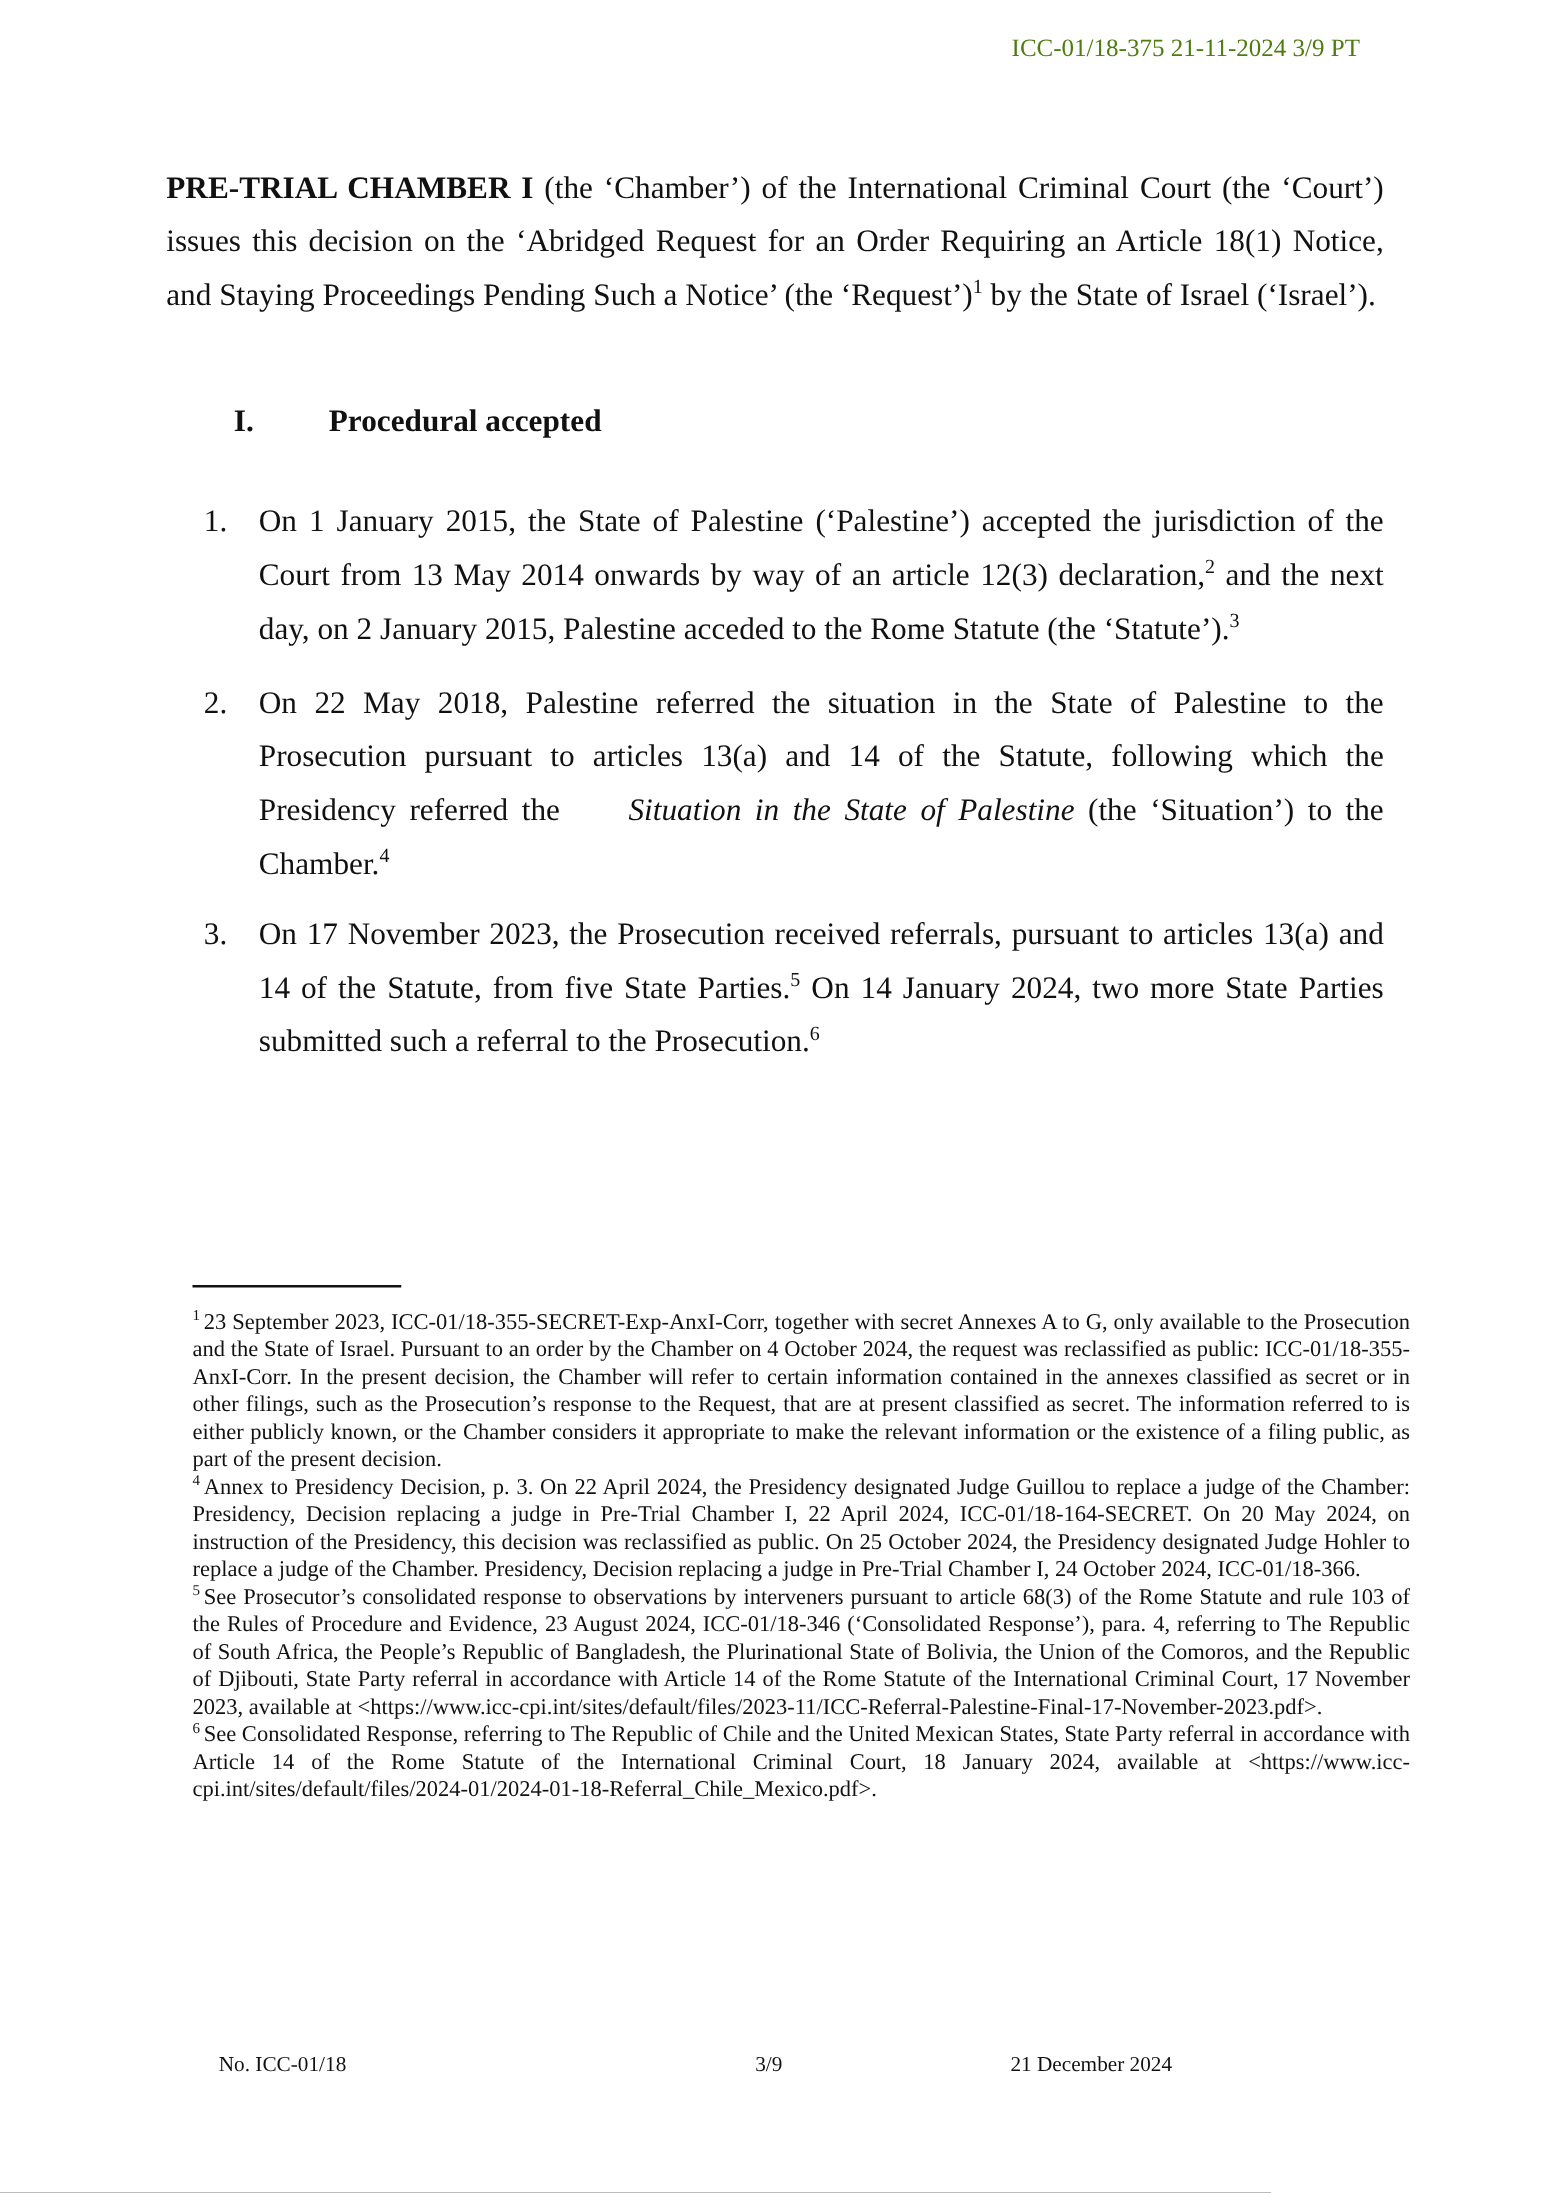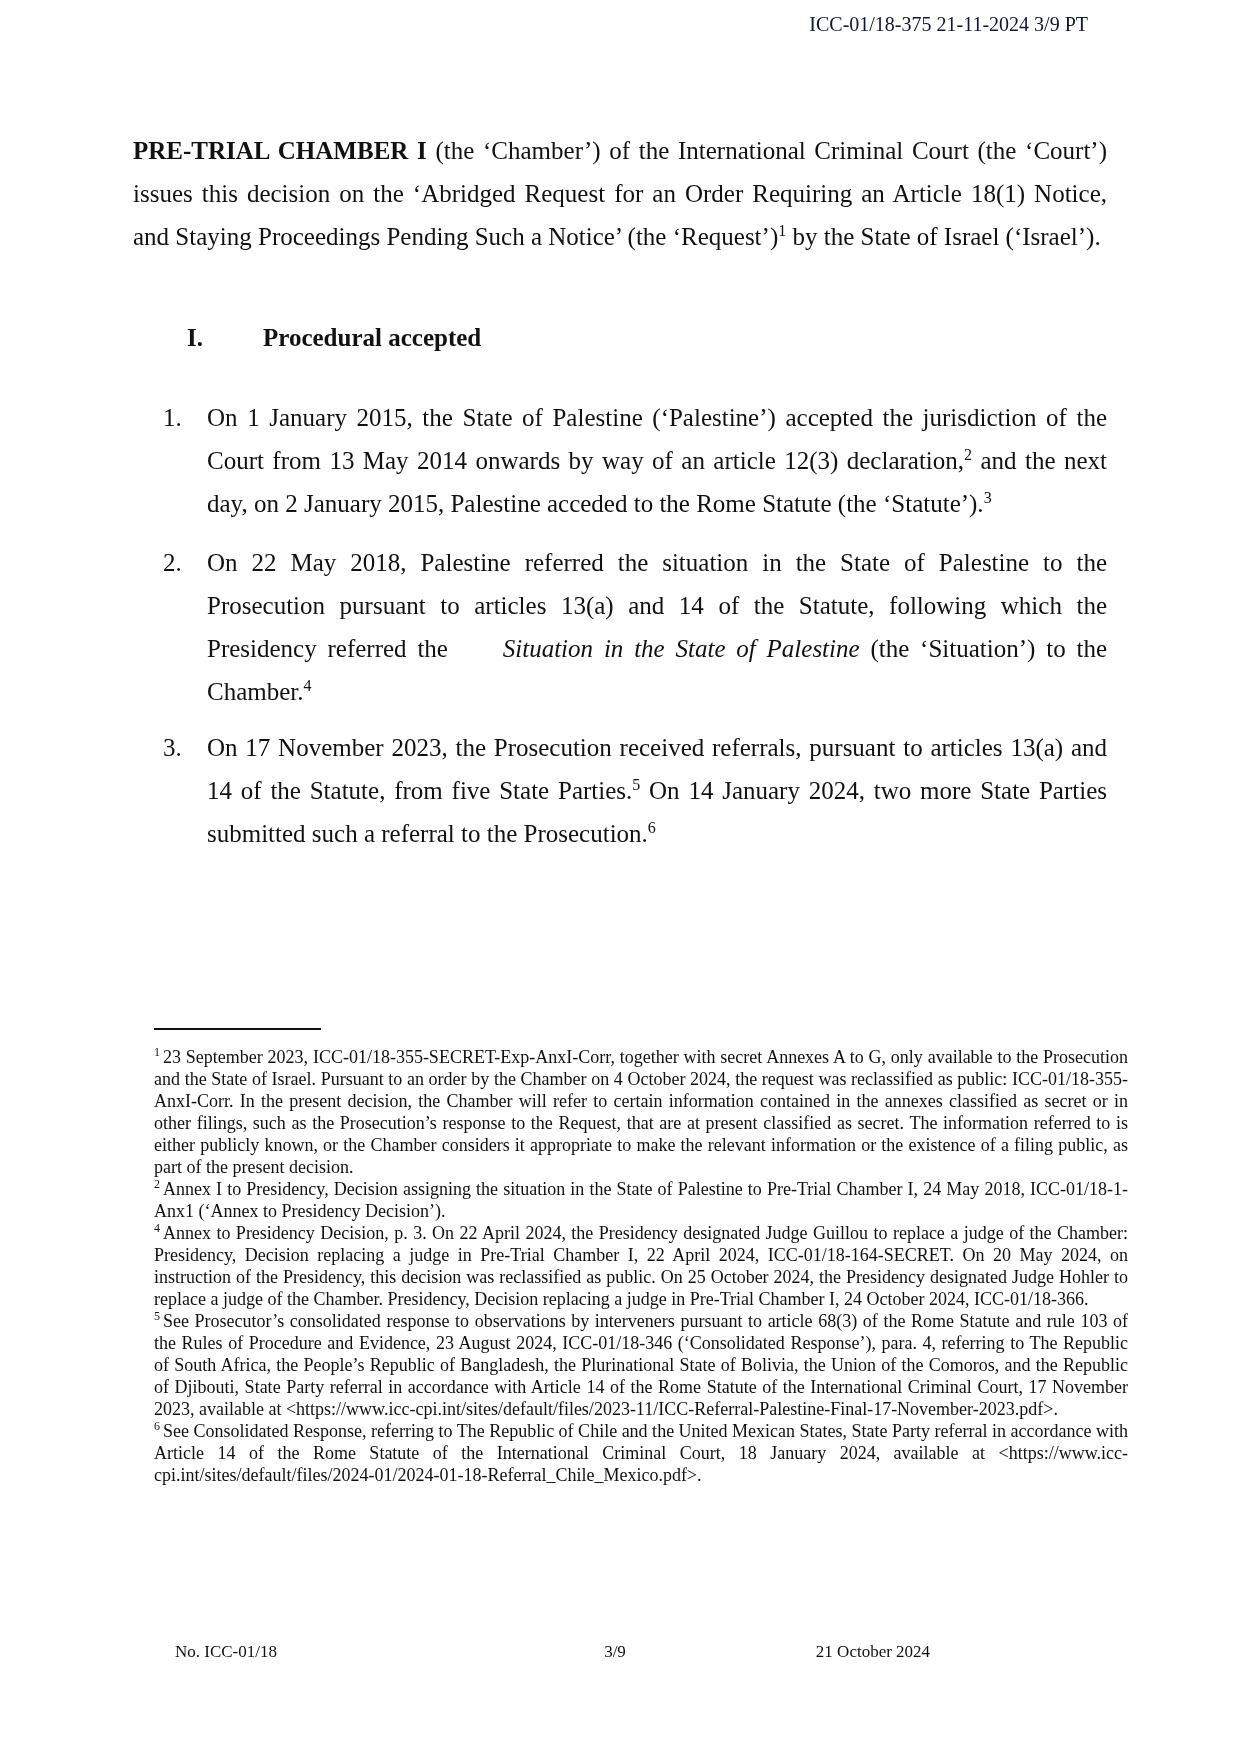--- a/index.html
+++ b/index.html
@@ -9,24 +9,24 @@
     width: 1240px;
     height: 1754px;
     margin: 0 auto;
     background: #ffffff;
     color: #111111;
     font-family: "Liberation Serif", "DejaVu Serif", serif;
     overflow: hidden;
   }
   .stamp {
     position: absolute;
-    top: 13px;
+    top: 28px;
     right: 152px;
     font-size: 20px;
-    color: #0f172a;
+    color: #4d7c0f;
     white-space: nowrap;
   }
   .content {
     position: absolute;
     left: 133px;
     top: 129px;
     width: 974px;
     font-size: 25px;
     line-height: 43px;
   }
@@ -128,29 +128,28 @@
       <span class="para-number">3.</span><span>On 17 November 2023, the Prosecution received referrals, pursuant to articles 13(a) and 14 of the Statute, from five State Parties.</span><sup class="fn-ref">5</sup><span> On 14 January 2024, two more State Parties submitted such a referral to the Prosecution.</span><sup class="fn-ref">6</sup>
     </p>
 
   </div>
 
   <div class="footnotes">
     <div class="footnote-separator"></div>
 
     <p class="footnote"><sup class="footnote-num">1</sup><span>23 September 2023, ICC-01/18-355-SECRET-Exp-AnxI-Corr, together with secret Annexes A to G, only available to the Prosecution and the State of Israel. Pursuant to an order by the Chamber on 4 October 2024, the request was reclassified as public: ICC-01/18-355-AnxI-Corr. In the present decision, the Chamber will refer to certain information contained in the annexes classified as secret or in other filings, such as the Prosecution’s response to the Request, that are at present classified as secret. The information referred to is either publicly known, or the Chamber considers it appropriate to make the relevant information or the existence of a filing public, as part of the present decision.</span></p>
 
-    <p class="footnote"><sup class="footnote-num">2</sup><span>Annex I to Presidency, Decision assigning the situation in the State of Palestine to Pre-Trial Chamber I, 24 May 2018, ICC-01/18-1-Anx1 (‘Annex to Presidency Decision’).</span></p>
 
 
     <p class="footnote"><sup class="footnote-num">4</sup><span>Annex to Presidency Decision, p. 3. On 22 April 2024, the Presidency designated Judge Guillou to replace a judge of the Chamber: Presidency, Decision replacing a judge in Pre-Trial Chamber I, 22 April 2024, ICC-01/18-164-SECRET. On 20 May 2024, on instruction of the Presidency, this decision was reclassified as public. On 25 October 2024, the Presidency designated Judge Hohler to replace a judge of the Chamber. Presidency, Decision replacing a judge in Pre-Trial Chamber I, 24 October 2024, ICC-01/18-366.</span></p>
 
     <p class="footnote"><sup class="footnote-num">5</sup><span>See Prosecutor’s consolidated response to observations by interveners pursuant to article 68(3) of the Rome Statute and rule 103 of the Rules of Procedure and Evidence, 23 August 2024, ICC-01/18-346 (‘Consolidated Response’), para. 4, referring to The Republic of South Africa, the People’s Republic of Bangladesh, the Plurinational State of Bolivia, the Union of the Comoros, and the Republic of Djibouti, State Party referral in accordance with Article 14 of the Rome Statute of the International Criminal Court, 17 November 2023, available at &lt;https://www.icc-cpi.int/sites/default/files/2023-11/ICC-Referral-Palestine-Final-17-November-2023.pdf&gt;.</span></p>
 
     <p class="footnote"><sup class="footnote-num">6</sup><span>See Consolidated Response, referring to The Republic of Chile and the United Mexican States, State Party referral in accordance with Article 14 of the Rome Statute of the International Criminal Court, 18 January 2024, available at &lt;https://www.icc-cpi.int/sites/default/files/2024-01/2024-01-18-Referral_Chile_Mexico.pdf&gt;.</span></p>
   </div>
 
   <div class="page-footer">
     <span class="footer-case">No. ICC-01/18</span>
     <span class="footer-page">3/9</span>
-    <span class="footer-date">21 October 2024</span>
+    <span class="footer-date">21 December 2024</span>
   </div>
 
 </div>
 
 </body></html>

